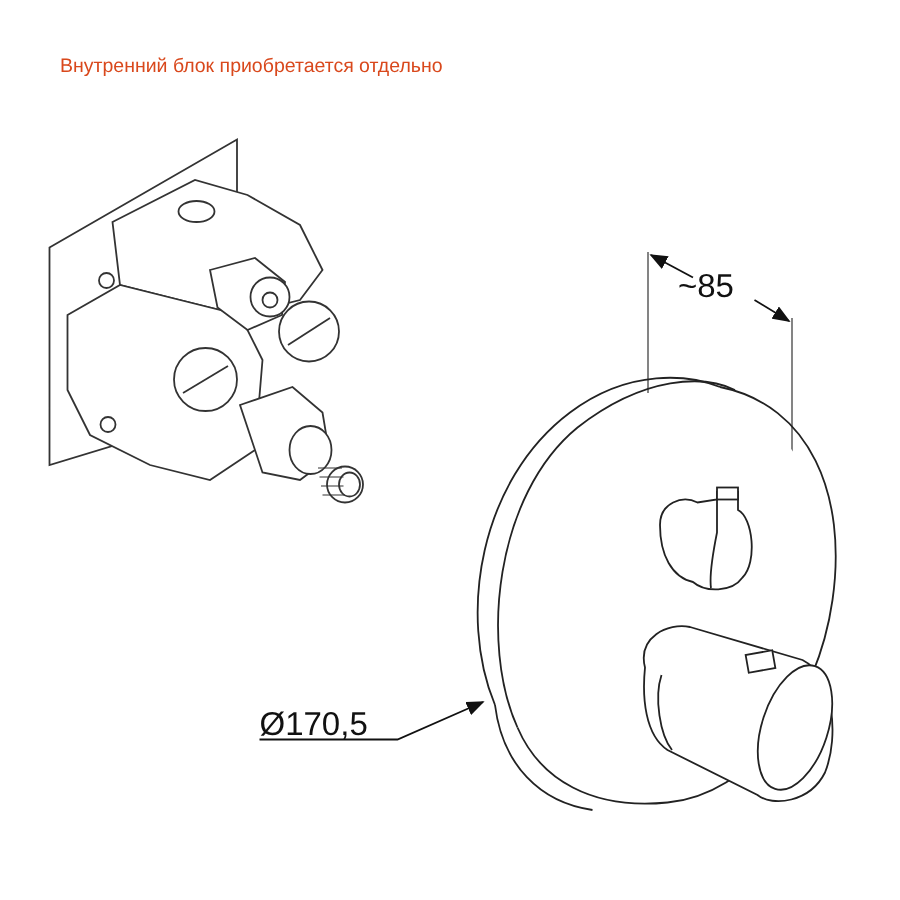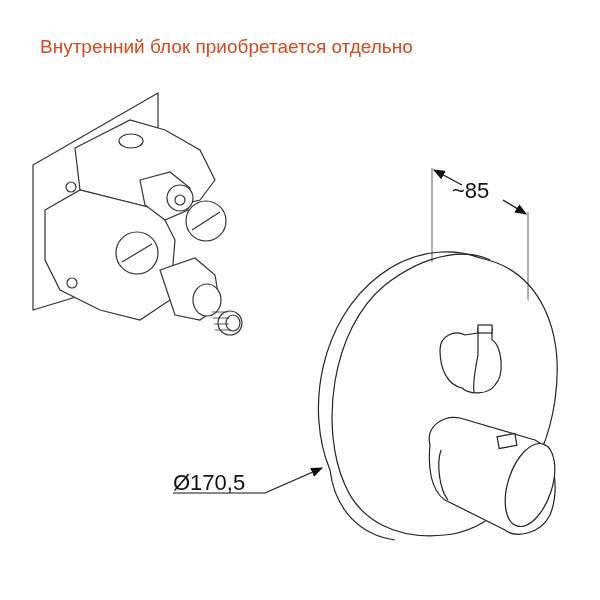--- a/index.html
+++ b/index.html
@@ -1,17 +1,17 @@
 <!DOCTYPE html>
 <html><head>
 <meta charset="utf-8">
 <style>
   html,body{margin:0;padding:0;background:#fff;}
   #canvas{position:relative;width:600px;height:600px;background:#fff;overflow:hidden;}
-  .caption{position:absolute;left:40px;top:36px;font-family:"Liberation Sans",sans-serif;font-size:19px;color:#d9481c;white-space:nowrap;}
+  .caption{position:absolute;left:40px;top:36px;font-family:"Liberation Sans",sans-serif;font-size:13px;color:#d9481c;white-space:nowrap;}
   .dim{font-family:"Liberation Sans",sans-serif;font-size:22px;fill:#111;}
   svg{position:absolute;left:0;top:0;}
 </style>
 </head>
 <body>
 
 <div id="canvas">
   <div class="caption">Внутренний блок приобретается отдельно</div>
 
   <svg width="600" height="600" viewBox="0 0 600 600">

